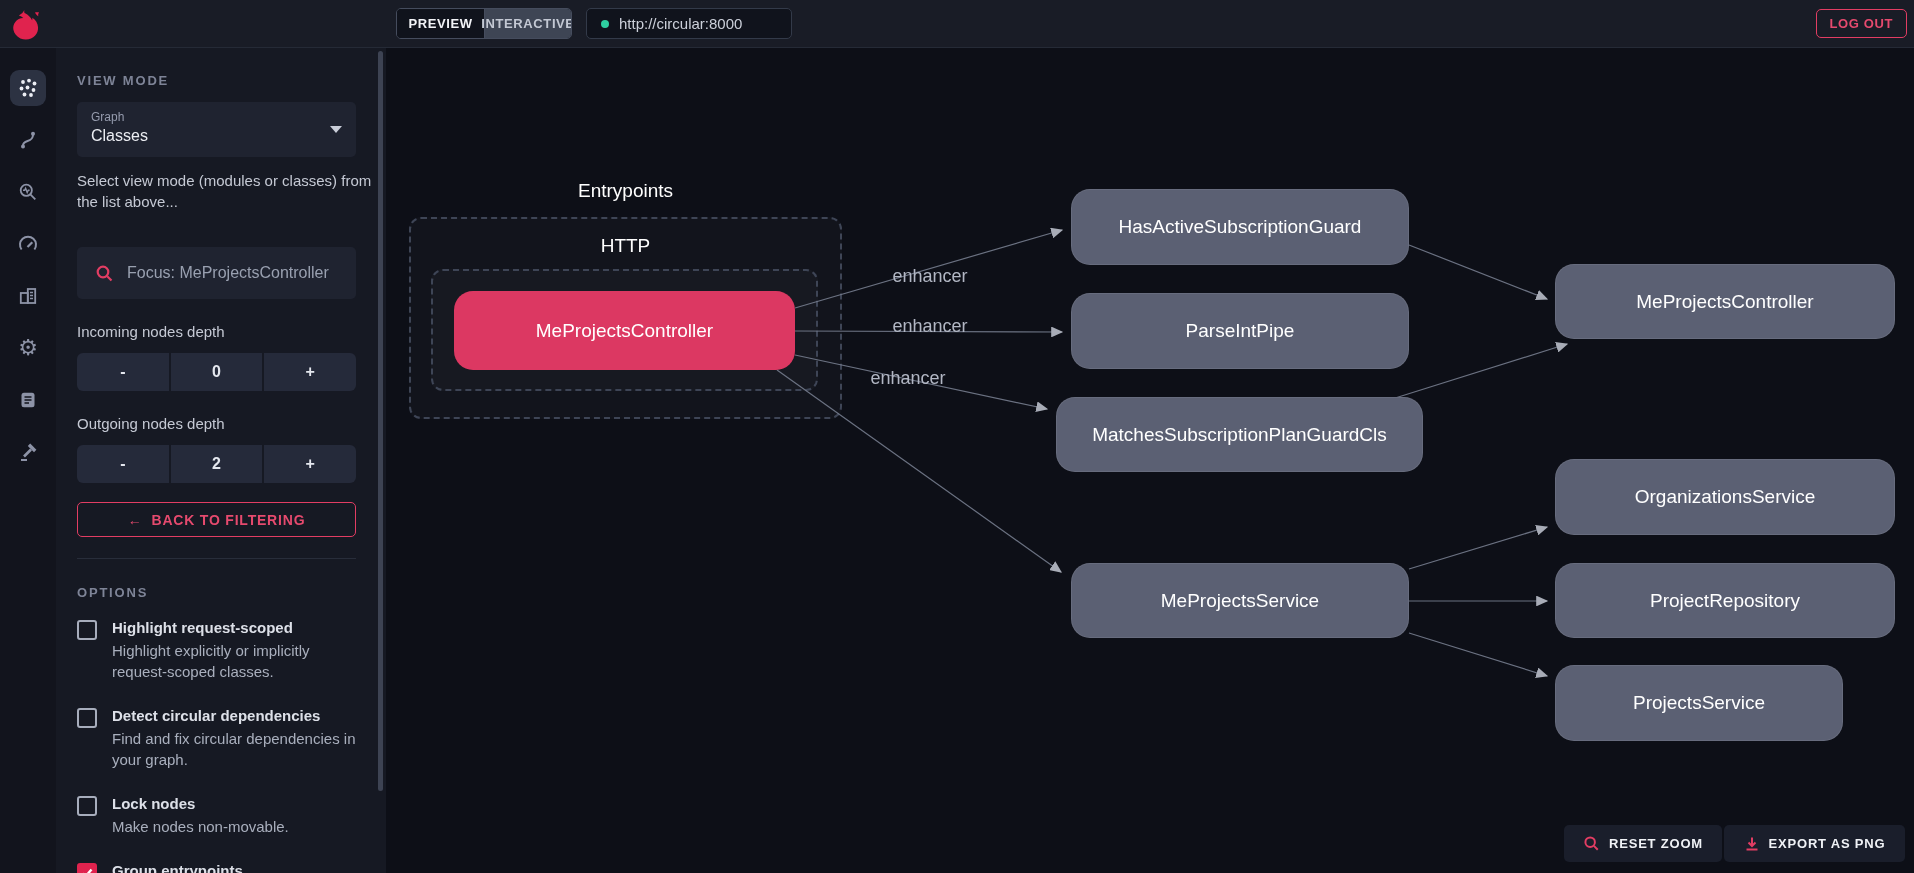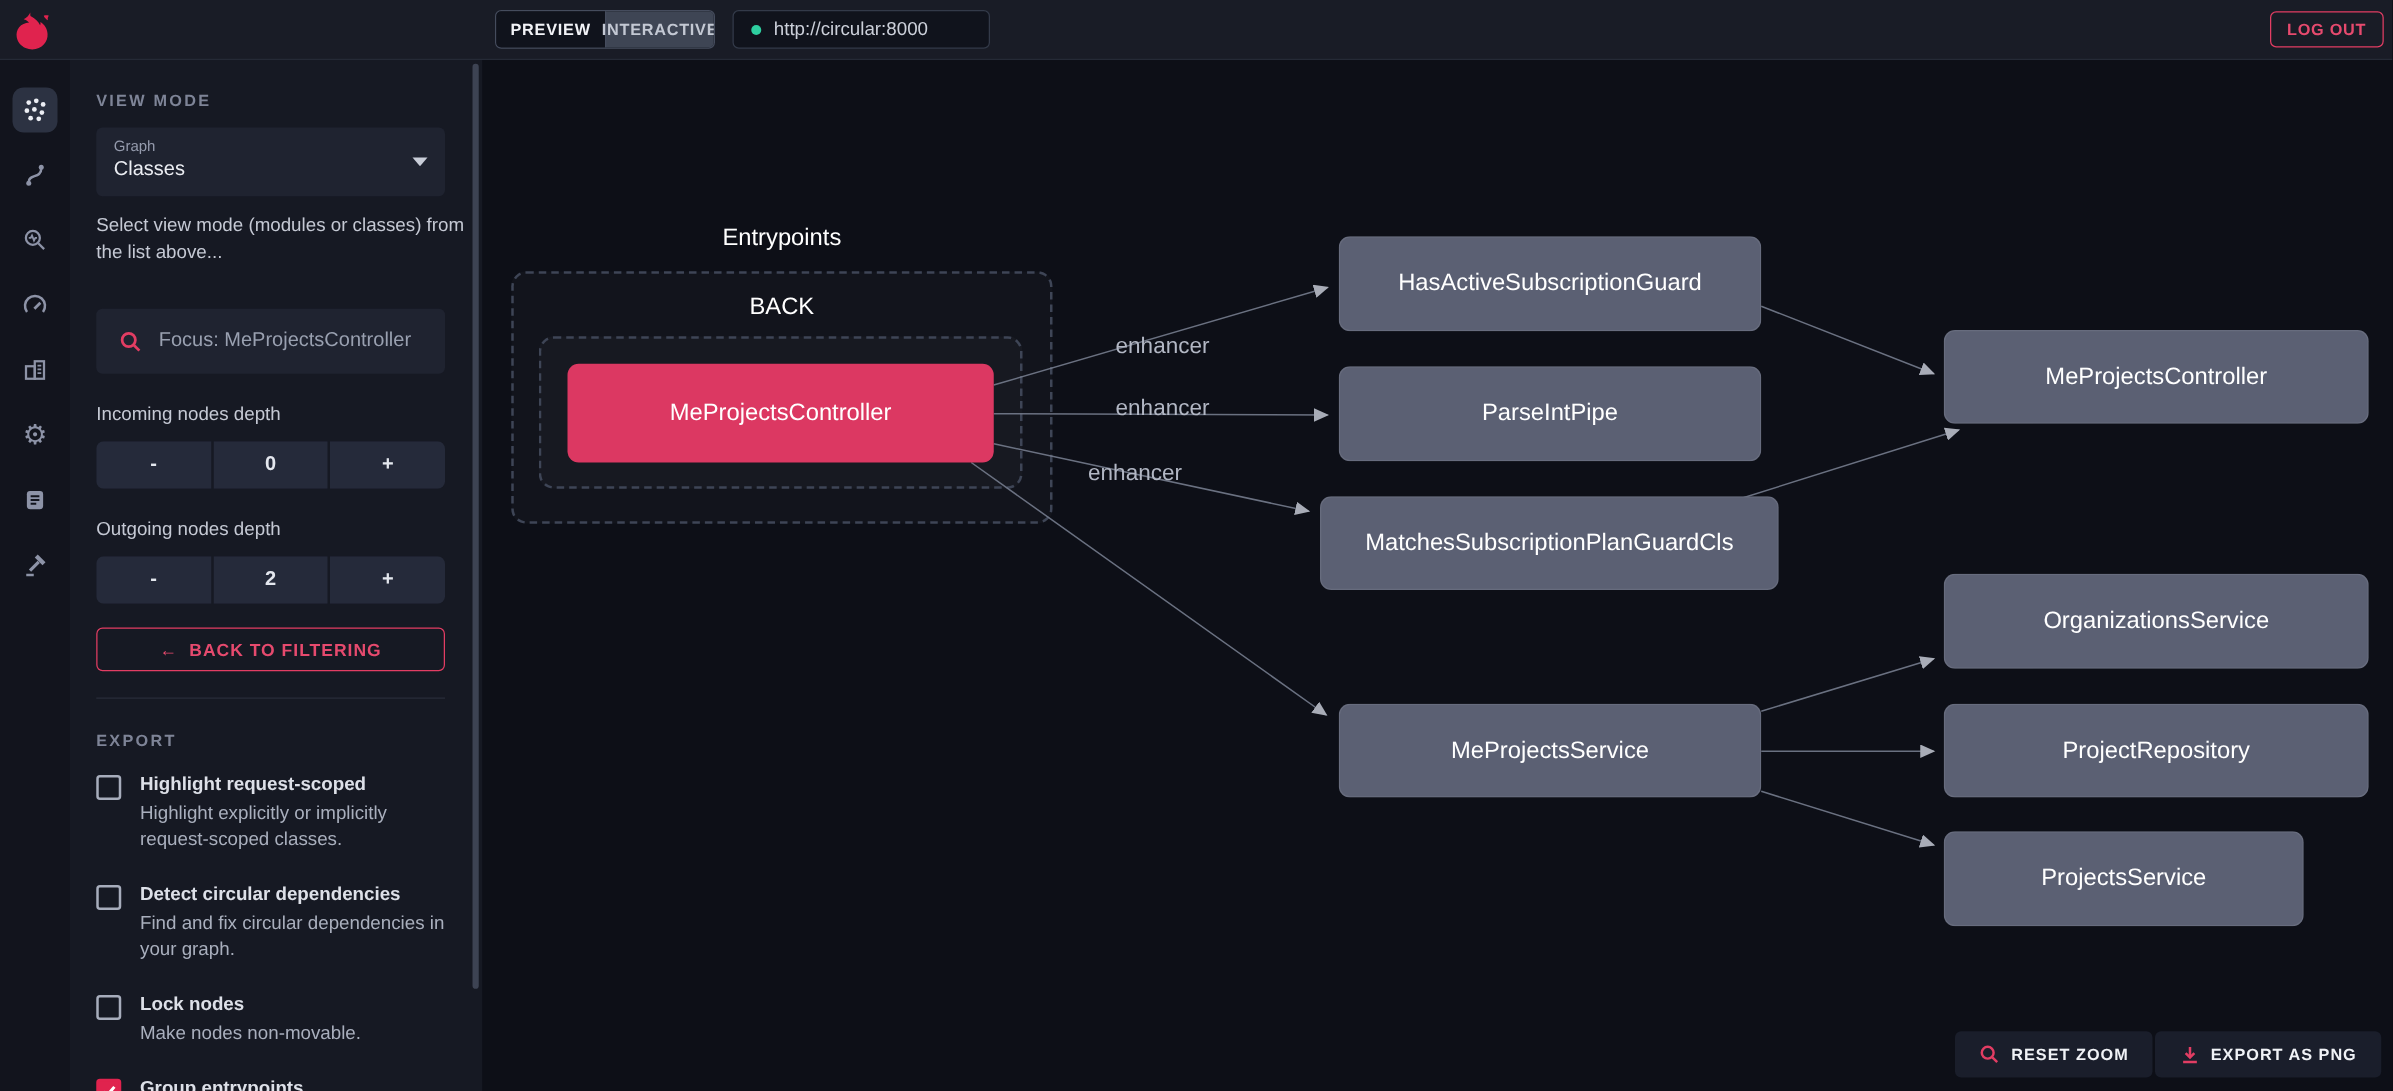--- a/index.html
+++ b/index.html
@@ -111,21 +111,21 @@
   .ggroup.outer{ left:23px; top:169px; width:433px; height:202px; }
   .ggroup.inner{ left:45px; top:221px; width:387px; height:122px; z-index:2; }
   .glabel{
     position:absolute; left:23px; width:433px; text-align:center;
     font-size:19px; color:#fff; z-index:3;
   }
   .glabel.entry{ top:132px; }
   .glabel.http{ top:187px; }
   #edges{ position:absolute; left:0; top:0; z-index:2; pointer-events:none; }
   .gnode{
-    position:absolute; border-radius:9px; background:#5b6073;
+    position:absolute; border-radius:19px; background:#5b6073;
     border:1px solid rgba(255,255,255,0.08);
     display:flex; align-items:center; justify-content:center;
     font-size:19px; color:#fff; z-index:3;
   }
   .gnode.pink{ background:#dc3862; border:none; z-index:4; }
   .n0{ left:68px;  top:243px; width:341px; height:79px; }
   .n1{ left:685px; top:141px; width:338px; height:76px; }
   .n2{ left:685px; top:245px; width:338px; height:76px; }
   .n3{ left:670px; top:349px; width:367px; height:75px; }
   .n4{ left:1169px; top:216px; width:340px; height:75px; }
@@ -263,21 +263,21 @@
       <div>+</div>
     </div>
 
     <div class="backbtn">
       <span>←</span>
       <span>BACK TO FILTERING</span>
     </div>
 
     <div class="divider"></div>
 
-    <div class="sect-label opt-label">EXPORT</div>
+    <div class="sect-label opt-label">OPTIONS</div>
 
     <div class="option">
       <div class="checkbox"></div>
       <div class="opt-text">
         <div class="opt-title">Highlight request-scoped</div>
         <div class="opt-desc">Highlight explicitly or implicitly request-scoped classes.</div>
       </div>
     </div>
 
     <div class="option">
@@ -308,21 +308,21 @@
       </div>
     </div>
   </div>
 
   <div class="panel-scrollbar"></div>
 
   <div class="canvas">
 
     <div class="glabel entry">Entrypoints</div>
     <div class="ggroup outer"></div>
-    <div class="glabel http">BACK</div>
+    <div class="glabel http">HTTP</div>
     <div class="ggroup inner"></div>
 
     <svg id="edges" width="1528" height="825" viewBox="0 0 1528 825">
       <defs>
         <marker id="arr" markerWidth="11" markerHeight="9" refX="9" refY="4.5" orient="auto">
           <path d="M0,0 L10,4.5 L0,9 z" fill="#b9bec9"></path>
         </marker>
       </defs>
       <g stroke="#757c8d" stroke-width="1.2" opacity="0.9">
         <line x1="409" y1="260" x2="676" y2="182" marker-end="url(#arr)"></line>

